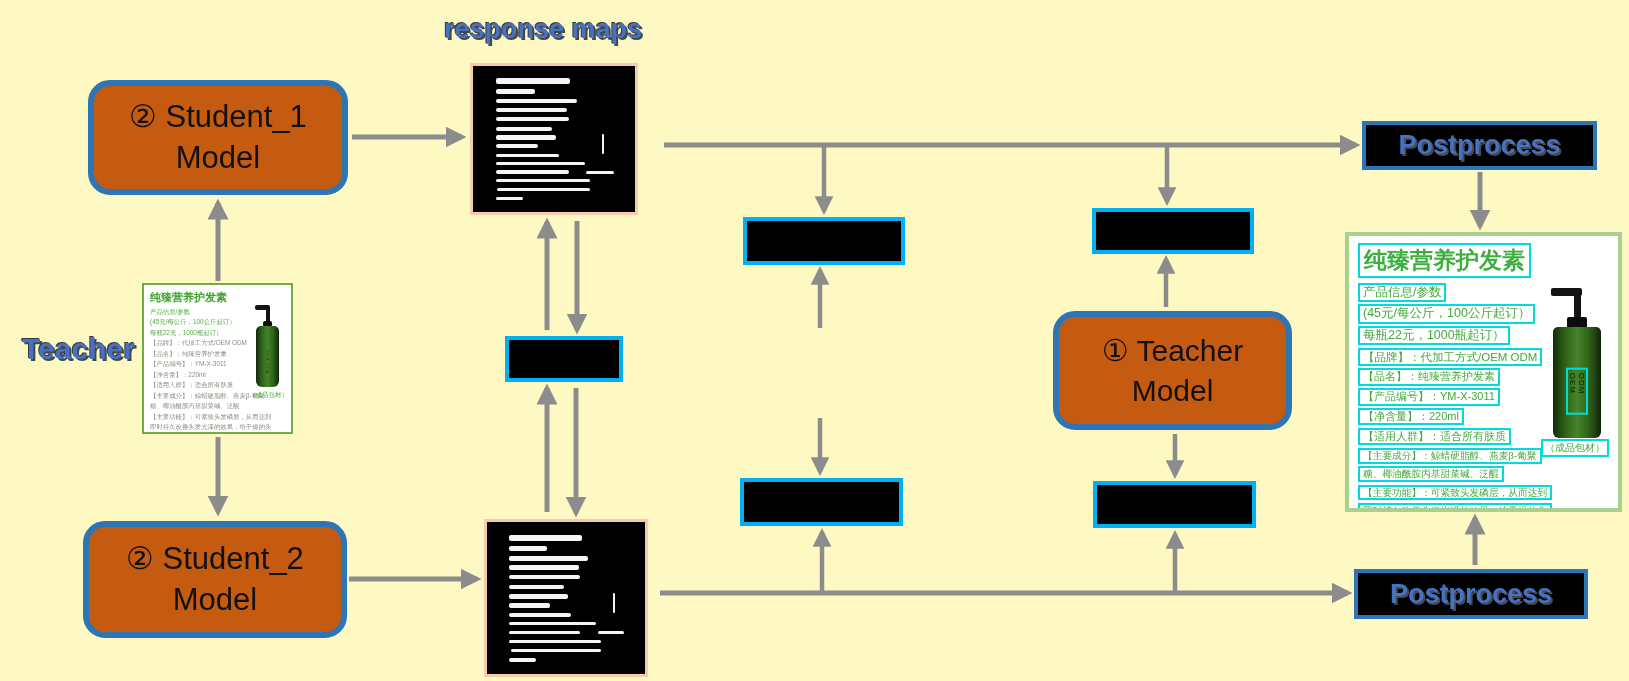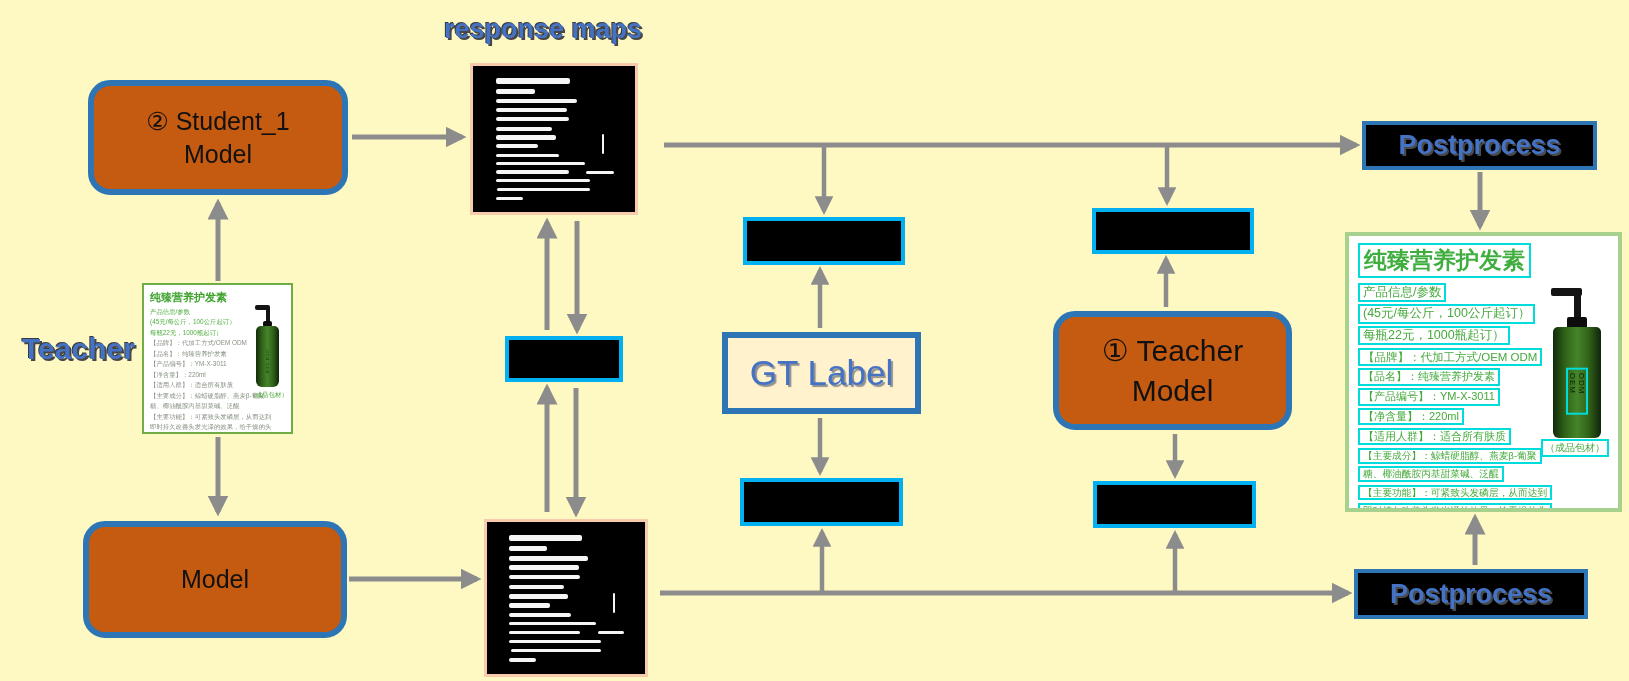--- a/index.html
+++ b/index.html
@@ -17,21 +17,21 @@
 
   
   .float-label{position:absolute;color:var(--label-blue);font-weight:bold;
     text-shadow:2px 2px 0 #474747, -1px -1px 0 #3a3a3a;white-space:nowrap;}
   #rm-title{left:444px;top:14px;font-size:27px;}
   #inputs-label{left:22px;top:332px;font-size:30px;}
 
   
   .model-box{position:absolute;background:var(--box-orange);border:6px solid var(--accent-blue);
     border-radius:22px;color:#111;display:flex;flex-direction:column;align-items:center;
-    justify-content:center;font-size:25px;line-height:1.32;text-align:center;}
+    justify-content:center;font-size:31px;line-height:1.32;text-align:center;}
   #student1{left:88px;top:80px;width:260px;height:115px;}
   #student2{left:83px;top:521px;width:264px;height:117px;}
   #teacher{left:1053px;top:311px;width:239px;height:119px;font-size:30px;}
 
   
   .rm{position:absolute;background:#000;border:3px solid var(--peach-border);}
   #rm1{left:470px;top:63px;width:168px;height:152px;}
   #rm2{left:484px;top:519px;width:164px;height:158px;}
   .rm-line{position:absolute;background:#f5f5f5;border-radius:2px;}
 
@@ -144,20 +144,21 @@
   </svg>
 
   <div class="float-label" id="rm-title">response maps</div>
   <div class="float-label" id="inputs-label">Teacher</div>
 
   <div class="model-box" id="student1">
     <span>② Student_1</span>
     <span>Model</span>
   </div>
   <div class="model-box" id="student2">
+    <span>② Student_2</span>
     <span>Model</span>
   </div>
   <div class="model-box" id="teacher">
     <span>① Teacher</span>
     <span>Model</span>
   </div>
 
   <div class="rm rm-canvas" id="rm1">
       <div class="rm-line" style="left: 14%; top: 8.5%; width: 46%; height: 4%;"></div>
       <div class="rm-line" style="left: 14%; top: 16%; width: 24%; height: 3%;"></div>
@@ -194,23 +195,20 @@
       <div class="rm-line" style="left: 14%; top: 89.5%; width: 17%; height: 2.5%;"></div>
       <div class="rm-line" style="left: 79.5%; top: 46.5%; width: 1.5%; height: 13.5%;"></div>
     </div>
 
   <div class="loss-box" id="loss-a"></div>
   <div class="loss-box" id="loss-b"></div>
   <div class="loss-box" id="loss-c"></div>
   <div class="loss-box" id="loss-d"></div>
   <div class="loss-box" id="mid-box"></div>
 
-  <div id="gt-label">
-    <span>GT Label</span>
-  </div>
 
   <div class="pp" id="pp-top">
     <span>Postprocess</span>
   </div>
   <div class="pp" id="pp-bottom">
     <span>Postprocess</span>
   </div>
 
   <div id="input-card">
     <div class="card-title">纯臻营养护发素</div>

